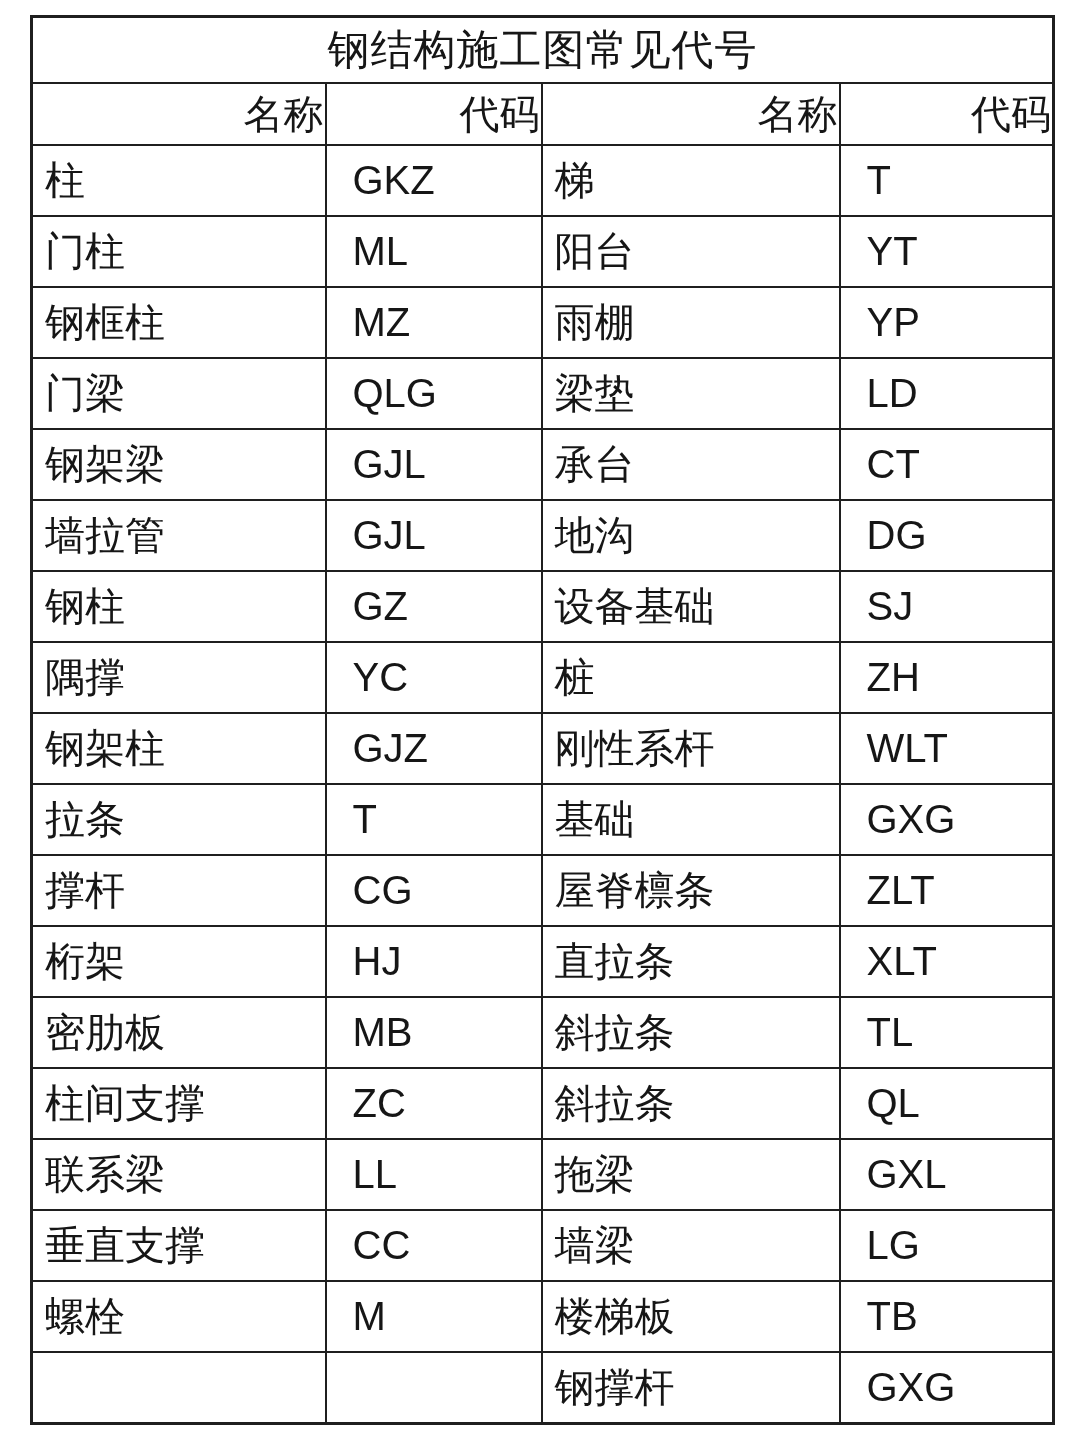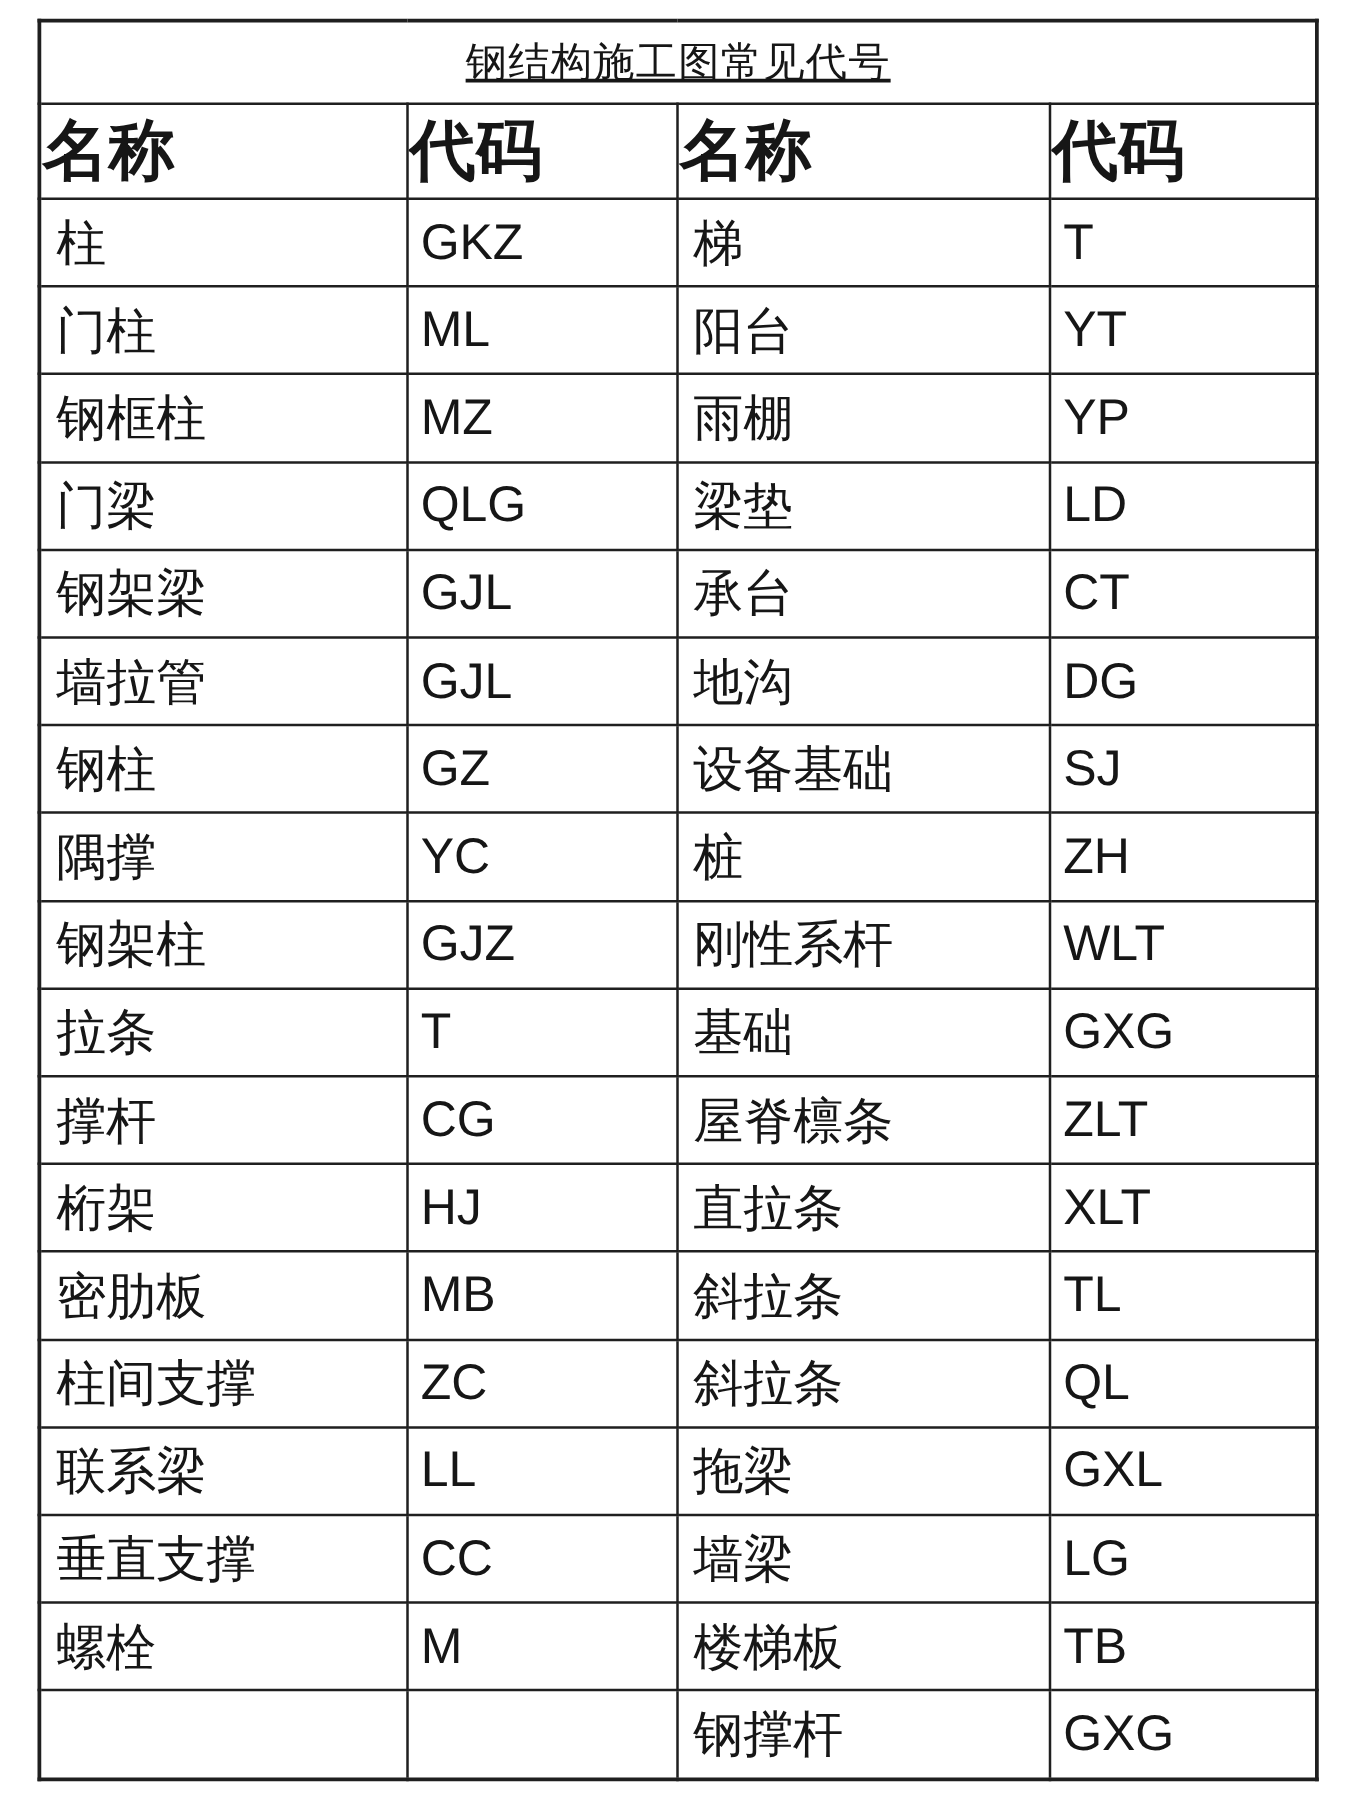--- a/index.html
+++ b/index.html
@@ -28,41 +28,40 @@
   }
   table.code-table th,
   table.code-table td {
     border: 2px solid #1f1f1f;
     vertical-align: middle;
     overflow: hidden;
     white-space: nowrap;
   }
   tr.title-row th {
     height: 62px;
-    font-size: 33px;
+    font-size: 42px;
     font-weight: 400;
     text-align: center;
     letter-spacing: 1px;
-    text-decoration: underline;
   }
   tr.header-row th {
     height: 58px;
-    font-size: 53px;
-    font-weight: 700;
-    text-align: left;
+    font-size: 40px;
+    font-weight: 400;
+    text-align: right;
   }
   td.name-cell {
     font-size: 40px;
     text-align: left;
     padding-left: 12px;
   }
   td.code-cell {
     font-size: 40px;
     text-align: left;
-    padding-left: 10px;
+    padding-left: 26px;
   }
 </style>
 </head>
 <body>
 
 <div class="sheet">
   <table class="code-table">
     <colgroup>
       <col style="width:294px">
       <col style="width:216px">

